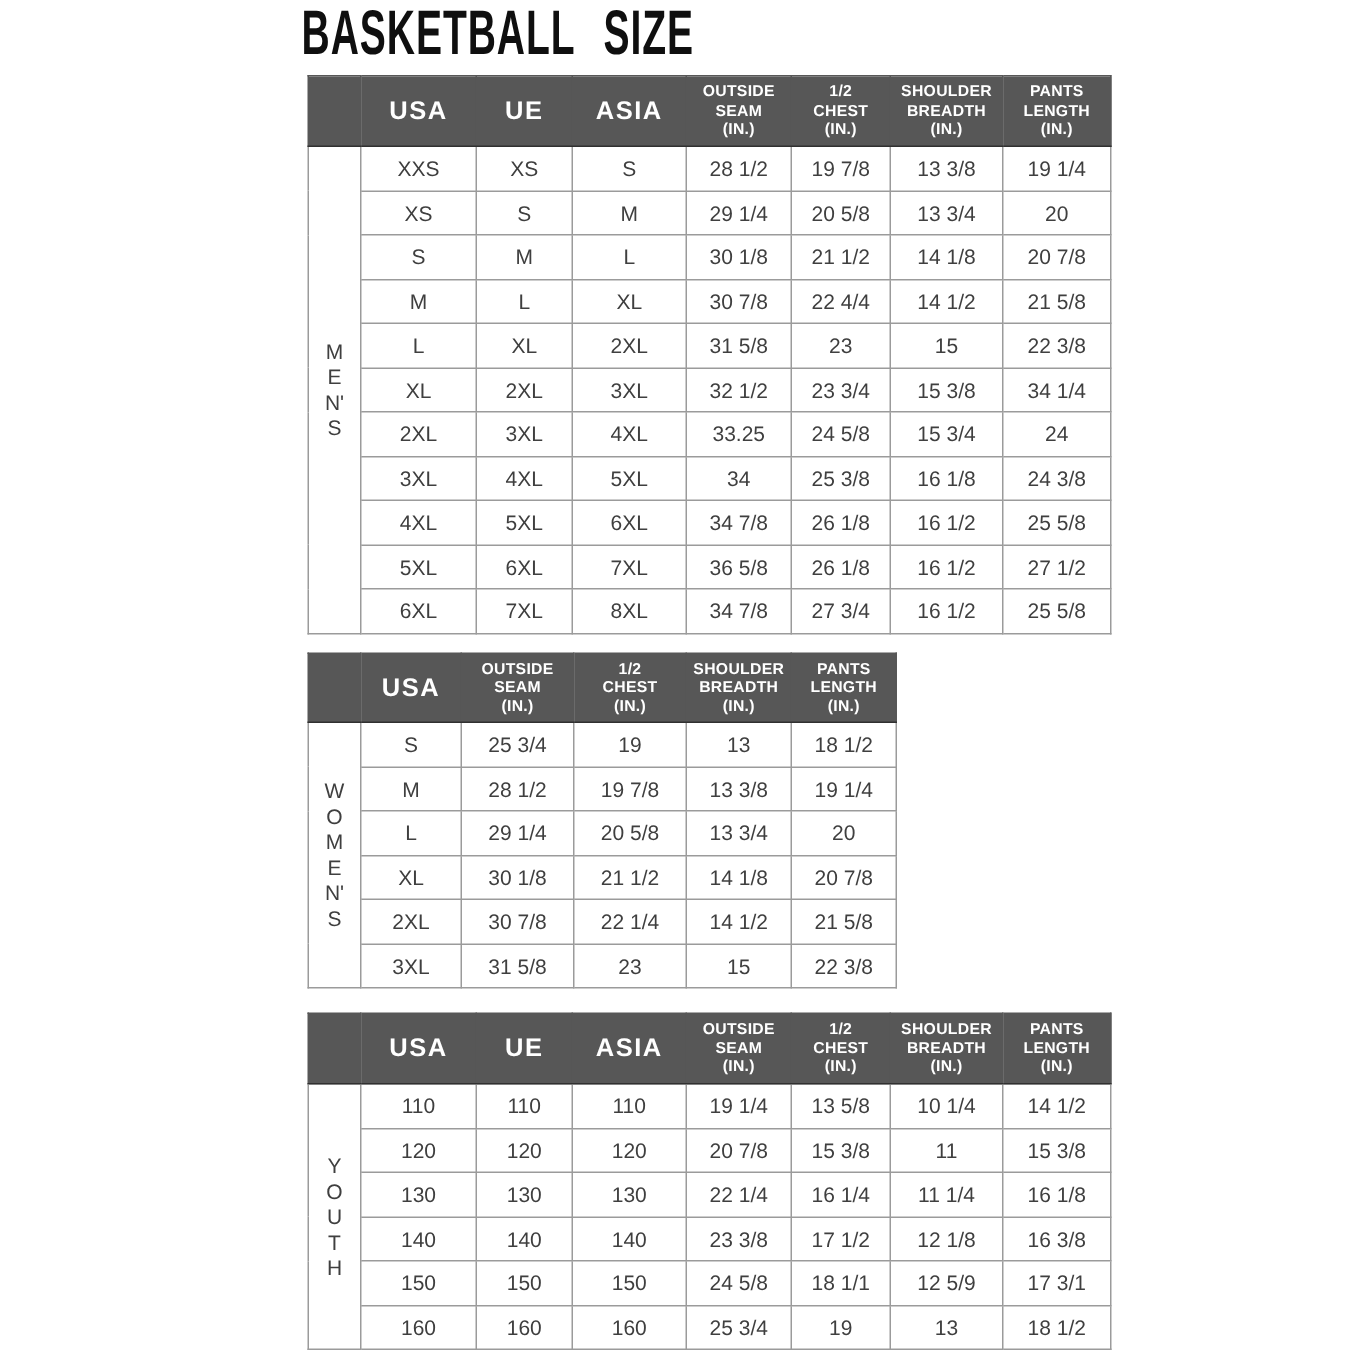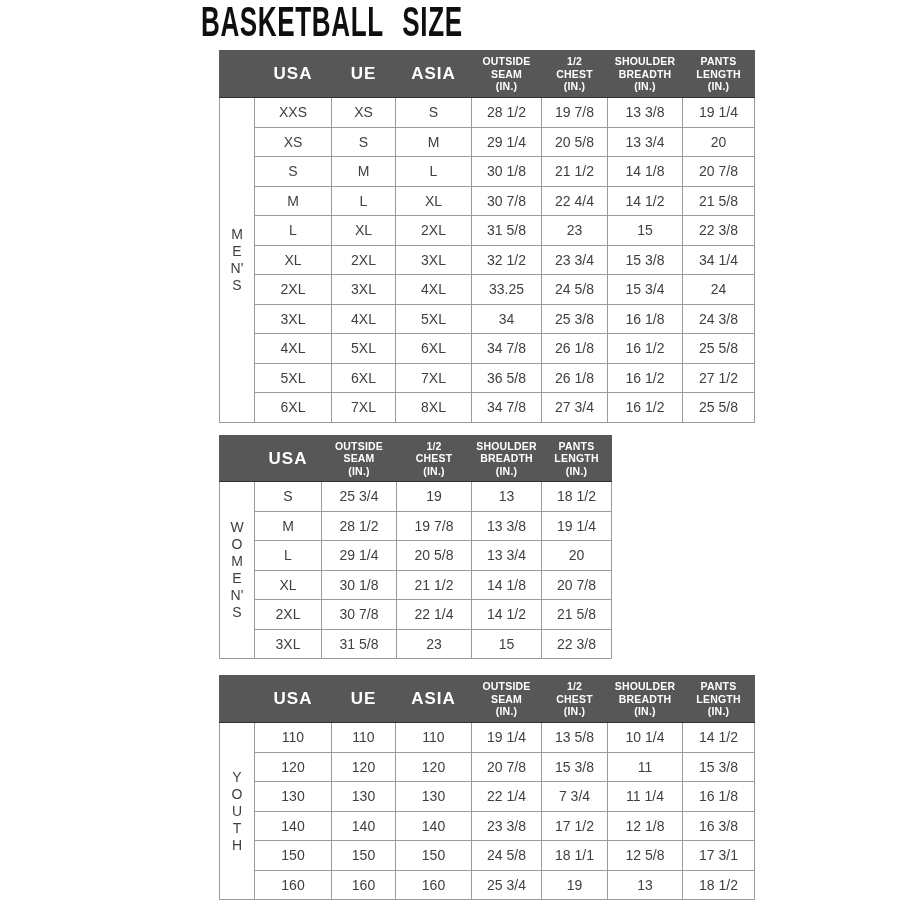--- a/index.html
+++ b/index.html
@@ -29,21 +29,20 @@
     transform-origin: left top;
     line-height: 1.0;
   }
   .title .word2 { margin-left: 30px; }
 
   table.size-table {
     position: absolute;
     border-collapse: collapse;
     table-layout: fixed;
     background: #ffffff;
-    margin-left: 14px;
   }
   #tbl-mens   { left: 205px; top: 50px;  }
   #tbl-womens { left: 205px; top: 435px; }
   #tbl-youth  { left: 205px; top: 675px; }
 
   table.size-table th {
     background: #575757;
     color: #ffffff;
     border: 1px solid #575757;
     border-bottom: 1px solid #303030;
@@ -378,40 +377,40 @@
           <td>20 7/8</td>
           <td>15 3/8</td>
           <td>11</td>
           <td>15 3/8</td>
         </tr>
         <tr>
           <td>130</td>
           <td>130</td>
           <td>130</td>
           <td>22 1/4</td>
-          <td>7 3/4</td>
+          <td>16 1/4</td>
           <td>11 1/4</td>
           <td>16 1/8</td>
         </tr>
         <tr>
           <td>140</td>
           <td>140</td>
           <td>140</td>
           <td>23 3/8</td>
           <td>17 1/2</td>
           <td>12 1/8</td>
           <td>16 3/8</td>
         </tr>
         <tr>
           <td>150</td>
           <td>150</td>
           <td>150</td>
           <td>24 5/8</td>
           <td>18 1/1</td>
-          <td>12 5/8</td>
+          <td>12 5/9</td>
           <td>17 3/1</td>
         </tr>
         <tr>
           <td>160</td>
           <td>160</td>
           <td>160</td>
           <td>25 3/4</td>
           <td>19</td>
           <td>13</td>
           <td>18 1/2</td>

